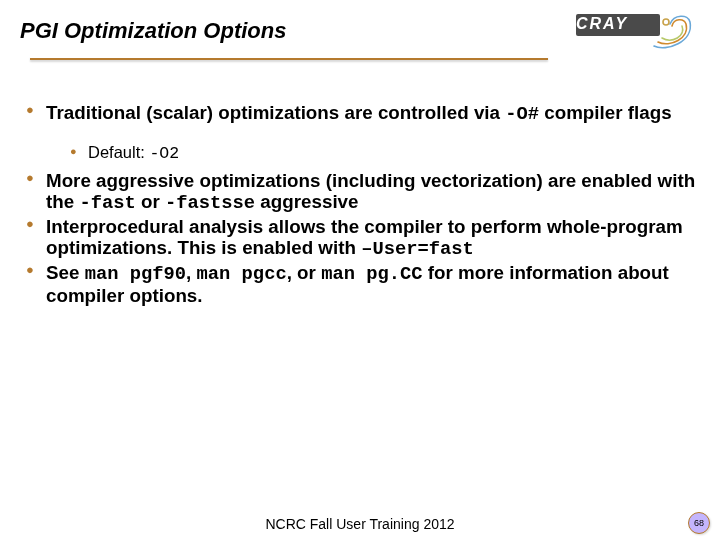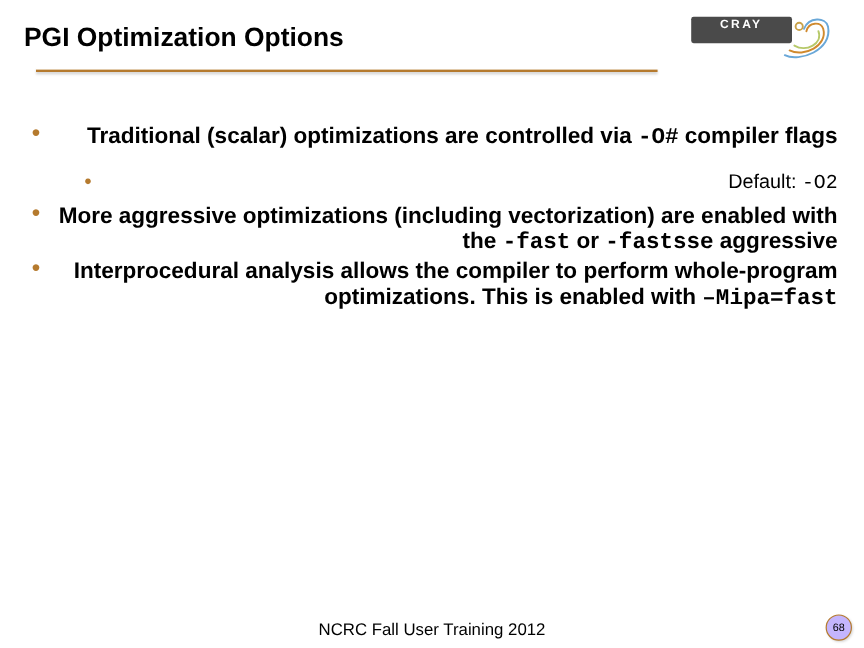--- a/index.html
+++ b/index.html
@@ -16,20 +16,21 @@
   .slide {
     box-sizing: border-box;
     width: 720px;
     height: 540px;
     padding: 18px 20px 0 20px;
     position: relative;
   }
   .header {
     position: relative;
     height: 44px;
+    font-style: italic;
   }
   .title {
     font-size: 22px;
     font-weight: bold;
     color: #000;
     position: absolute;
     top: 0;
     left: 0;
   }
   .logo {
@@ -41,23 +42,23 @@
   }
   .logo .tile {
     position: absolute;
     left: 0; top: 0;
     width: 84px; height: 22px;
     background: #4a4a4a;
     border-radius: 2px;
   }
   .logo .brand {
     position: absolute;
-    left: 24px; top: 1px;
+    left: 0; top: 1px;
     color: #fff;
-    font-size: 10px;
+    font-size: 16px;
     font-weight: bold;
     letter-spacing: 2px;
     font-family: Arial, sans-serif;
   }
   .logo .swirl {
     position: absolute;
     right: 6px; top: -2px;
     width: 46px; height: 40px;
   }
 
@@ -76,21 +77,20 @@
     padding: 0;
     margin: 40px 2px 0 2px;
   }
   ul.top > li {
     position: relative;
     padding-left: 24px;
     margin: 2px 0 2px 0;
     font-size: 18.8px;
     font-weight: bold;
     line-height: 1.12;
-    text-align: right;
   }
   ul.top > li::before {
     content: "\25CF";
     position: absolute;
     left: 4px;
     top: 1px;
     font-size: 13px;
     color: #b57a2e;
   }
   ul.sub {
@@ -174,23 +174,26 @@
           <span>Default: </span><span class="mono">-O2</span>
         </li>
       </ul>
     </li>
 
     <li>
       <span>More aggressive optimizations (including vectorization) are enabled with the </span><span class="mono">-fast</span><span> or </span><span class="mono">-fastsse</span><span> aggressive</span>
     </li>
 
     <li>
-      <span>Interprocedural analysis allows the compiler to perform whole-program optimizations.  This is enabled with </span><span class="mono">–Mipa=fast</span>
-    </li>
-
+      <span>Interprocedural analysis allows the compiler to perform whole-program optimizations.  This is enabled with </span><span class="mono">–User=fast</span>
+    </li>
+
+    <li>
+      <span>See </span><span class="mono">man pgf90</span><span>, </span><span class="mono">man pgcc</span><span>, or </span><span class="mono">man pg.CC</span><span> for more information about compiler options.</span>
+    </li>
 
   </ul>
 
   <div class="footer">NCRC Fall User Training 2012</div>
   <div class="pagenum-circle">
     <span>68</span>
   </div>
 
 </div>
 

